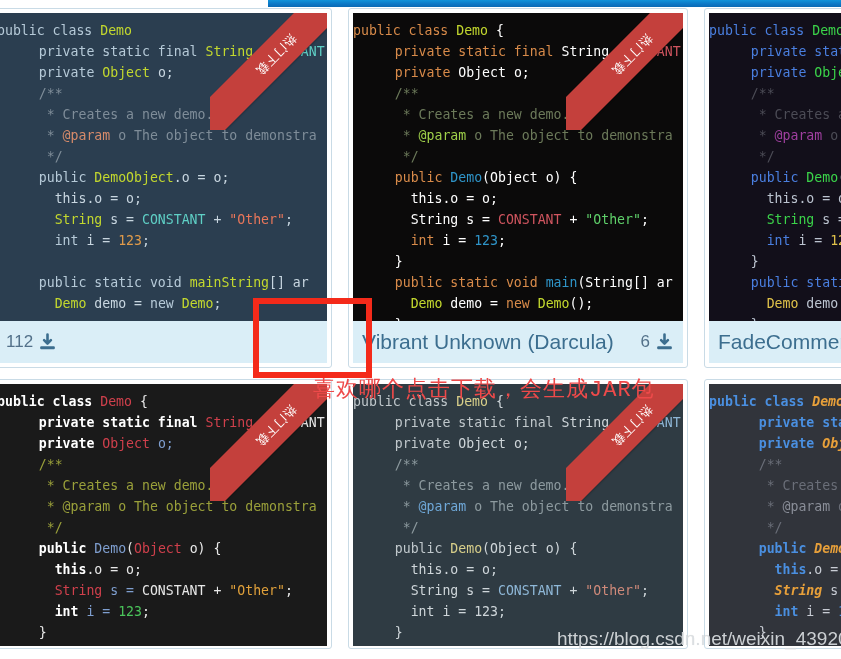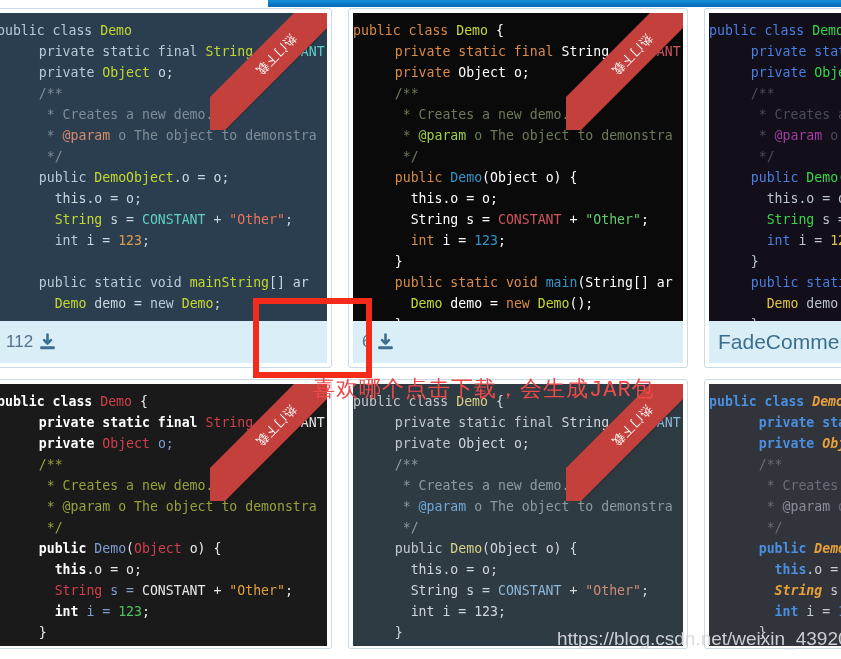--- a/index.html
+++ b/index.html
@@ -297,20 +297,21 @@
 <span class="i1"></span>    <span class="kw">public static void </span><span class="nm">main</span><span class="id">(</span><span class="id">String</span><span class="id">[] ar</span>
 <span class="i1"></span>      <span class="ty">Demo</span><span class="id"> demo = </span><span class="kw">new </span><span class="ty">Demo</span><span class="id">();</span>
 <span class="i1"></span>    <span class="id">}</span></pre>
           <div class="ribbon">
             <div class="band">
                 <span>热门下载</span>
               </div>
           </div>
         </div>
         <div class="footer">
+          <div class="title">Vibrant Unknown (Darcula)</div>
           <div class="dl">
             <span class="cnt">6</span>
             <span>
               <svg width="19" height="19" viewBox="0 0 19 19">
                   <path d="M9.5 1.5v8.3M9.5 10.6l-3.4-3.4M9.5 10.6l3.4-3.4" stroke="#3c6e8f" stroke-width="2.6" fill="none" stroke-linecap="round"></path>
                   <rect x="2.2" y="13.2" width="14.6" height="3.1" rx="1" fill="#3c6e8f"></rect>
                 </svg>
             </span>
           </div>
         </div>

